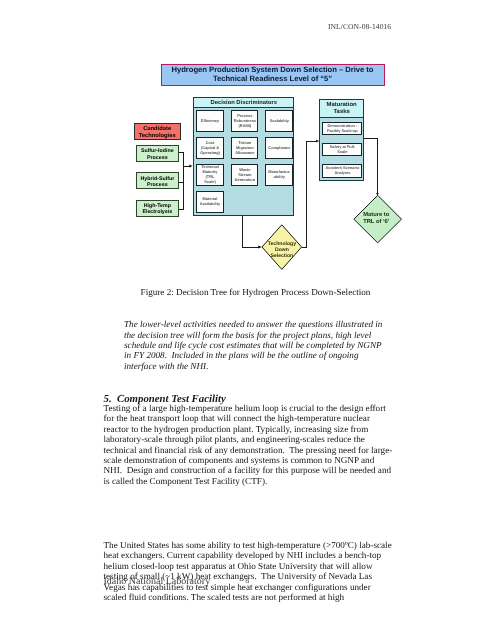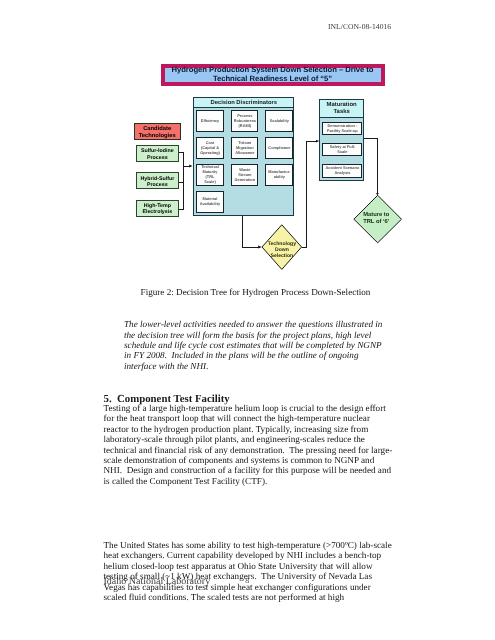--- a/index.html
+++ b/index.html
@@ -13,36 +13,36 @@
   .doc-header{position:absolute;left:0;top:22.3px;width:391.2px;text-align:right;
               font-size:7.6px;letter-spacing:.05px;color:#3a3a3a;}
   .doc-footer{position:absolute;left:103.5px;top:576.2px;font-size:10px;color:#3a3a3a;}
   .doc-pageno{position:absolute;left:245.2px;top:576.2px;font-size:7.8px;color:#3a3a3a;}
 
   
   .body-col{position:absolute;left:103.5px;width:291px;}
   p.para{margin:0;font-size:9.16px;line-height:10.37px;text-align:left;white-space:pre-wrap;
          color:#141414;}
   p.indent{margin-left:20.5px;width:265px;font-style:italic;}
-  h2.section{margin:0;font-size:10.8px;font-weight:bold;line-height:12px;white-space:pre-wrap;}
+  h2.section{margin:0;font-size:10.8px;font-weight:bold;line-height:12px;white-space:pre-wrap;font-style:italic;}
 
   
   .fig-caption{position:absolute;left:8px;top:287.3px;width:495px;text-align:center;
                font-size:9.15px;color:#141414;}
 
   
   .diagram{position:absolute;left:0;top:0;width:495px;height:290px;}
   .dg{position:absolute;}
   svg.flow{position:absolute;left:0;top:0;}
 
   .box{position:absolute;box-sizing:border-box;display:flex;align-items:center;
        justify-content:center;text-align:center;font-family:"Liberation Sans",sans-serif;
        font-weight:bold;color:#000;line-height:1.08;}
 
-  .title-box{border:4px solid #be185d;background:#99c6f2;font-size:7.7px;
+  .title-box{border:1px solid #be185d;background:#99c6f2;font-size:7.7px;
              letter-spacing:-.05px;color:#101a33;}
   .cand{border:1px solid #24331f;background:#f4706a;font-size:5.8px;line-height:1.22;padding-top:3px;}
   .tech{border:1px solid #2c4428;background:#ccefcc;font-size:5.3px;line-height:1.22;padding-top:2.6px;}
   .panel{position:absolute;box-sizing:border-box;border:1px solid #1c3944;background:#b3dde2;}
   .panel-hd{position:absolute;box-sizing:border-box;left:0;top:0;right:0;background:#c9f4f5;
             border-bottom:1px solid #1c3944;display:flex;align-items:center;
             justify-content:center;font-family:"Liberation Sans",sans-serif;
             font-weight:bold;}
   .cell{position:absolute;box-sizing:border-box;display:flex;align-items:center;
         justify-content:center;text-align:center;border:0.8px solid #16252b;background:#fdfdfd;

